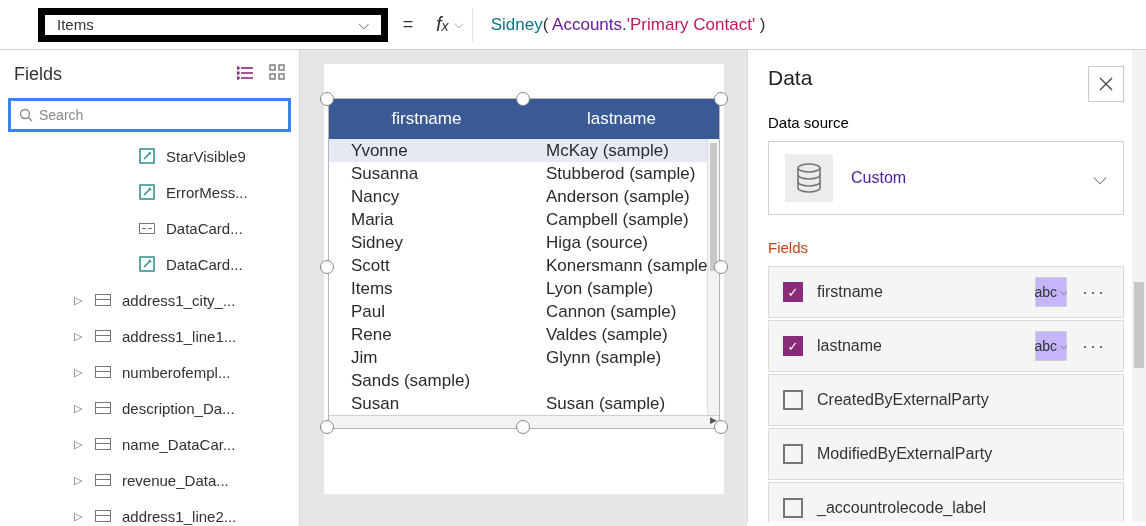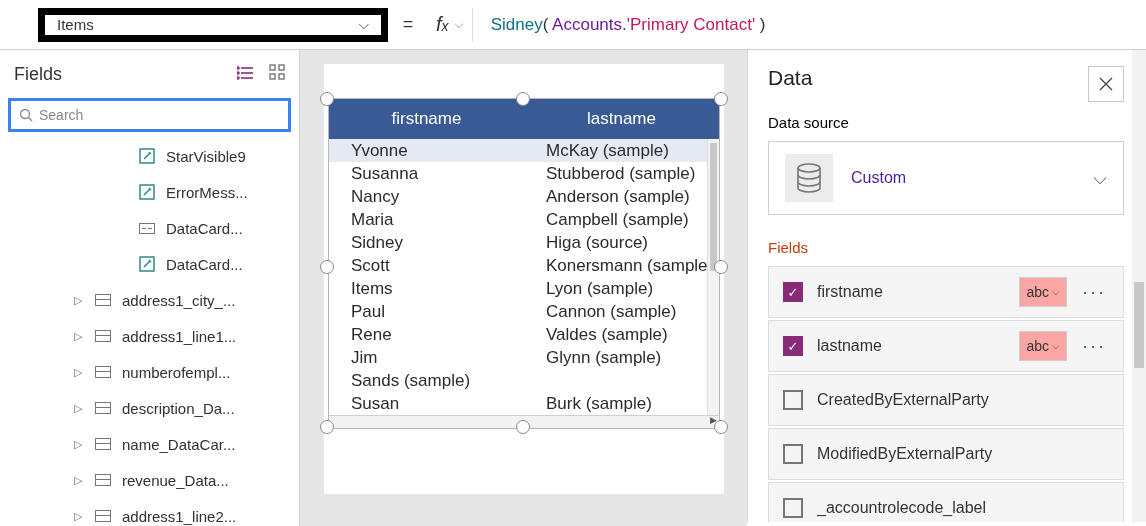--- a/index.html
+++ b/index.html
@@ -75,21 +75,21 @@
 .ds-icon { width: 48px; height: 48px; background: #ececec; display: flex; align-items: center; justify-content: center; margin-right: 18px; }
 .ds-name { font-size: 16px; color: #4c1d95; }
 .chev-d { font-size: 18px; color: #555; }
 
 .fields-lbl { margin-top: 24px; font-size: 15px; color: #c2410c; }
 .fields { margin-top: 10px; }
 .fld-row { height: 52px; border: 1px solid #dcdcdc; background: #f5f5f5; display: flex; align-items: center; padding: 0 10px 0 14px; margin-bottom: 2px; }
 .fld-chk { width: 20px; height: 20px; border: 2px solid #767676; margin-right: 14px; display: flex; align-items: center; justify-content: center; font-size: 13px; color: #fff; flex: none; }
 .fld-chk.checked { background: #8a2b7a; border-color: #8a2b7a; }
 .fld-name { flex: 1; font-size: 16px; color: #333; }
-.fld-type { width: 48px; height: 30px; border: 1px solid #cfcfcf; background: #fca5a5; display: flex; align-items: center; justify-content: center; font-size: 14px; color: #333; margin-right: 8px; }
+.fld-type { width: 32px; height: 30px; border: 1px solid #cfcfcf; background: #c4b5fd; display: flex; align-items: center; justify-content: center; font-size: 14px; color: #333; margin-right: 8px; }
 .fld-type .sm { font-size: 10px; margin-left: 3px; color: #666; }
 .fld-more { width: 38px; text-align: center; font-size: 18px; letter-spacing: 2px; color: #555; }
 
 .rp-scroll { position: absolute; top: 0; right: 0; width: 14px; bottom: 0; background: #f2f2f2; }
 .rp-scroll::before { content: ""; position: absolute; left: 2px; right: 2px; top: 232px; height: 86px; background: #c8c8c8; }
 </style>
 </head>
 <body>
 
 <div class="formula-bar">
@@ -278,21 +278,21 @@
           </div>
           <div class="dt-row">
             <div>Jim</div>
             <div>Glynn (sample)</div>
           </div>
           <div class="dt-row">
             <div>Sands (sample)</div>
           </div>
           <div class="dt-row">
             <div>Susan</div>
-            <div>Burk (sample)</div>
+            <div>Susan (sample)</div>
           </div>
         </div>
       <div class="dt-scroll-v"></div>
       <div class="dt-scroll-h"></div>
     </div>
     <div class="sel-handle h-tl"></div>
     <div class="sel-handle h-tc"></div>
     <div class="sel-handle h-tr"></div>
     <div class="sel-handle h-ml"></div>
     <div class="sel-handle h-mr"></div>

